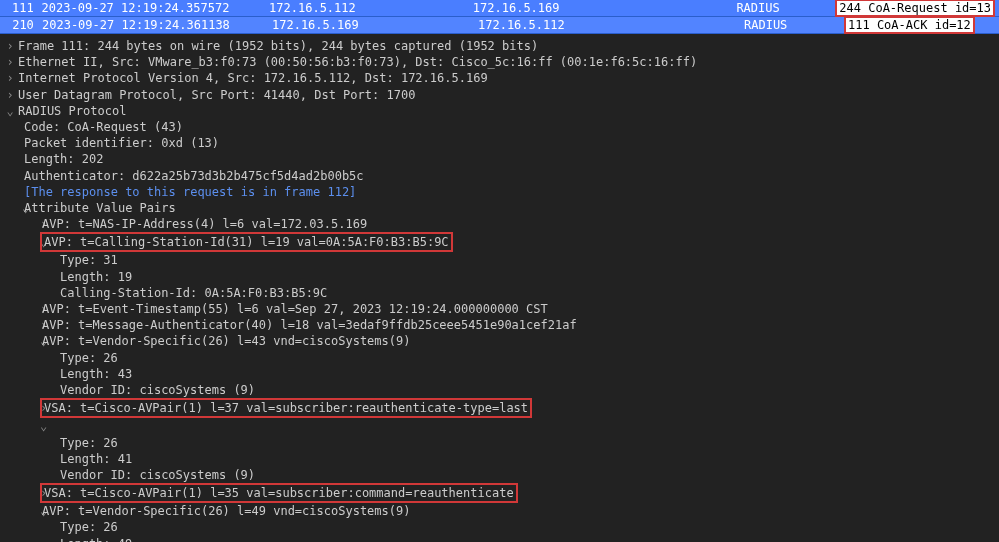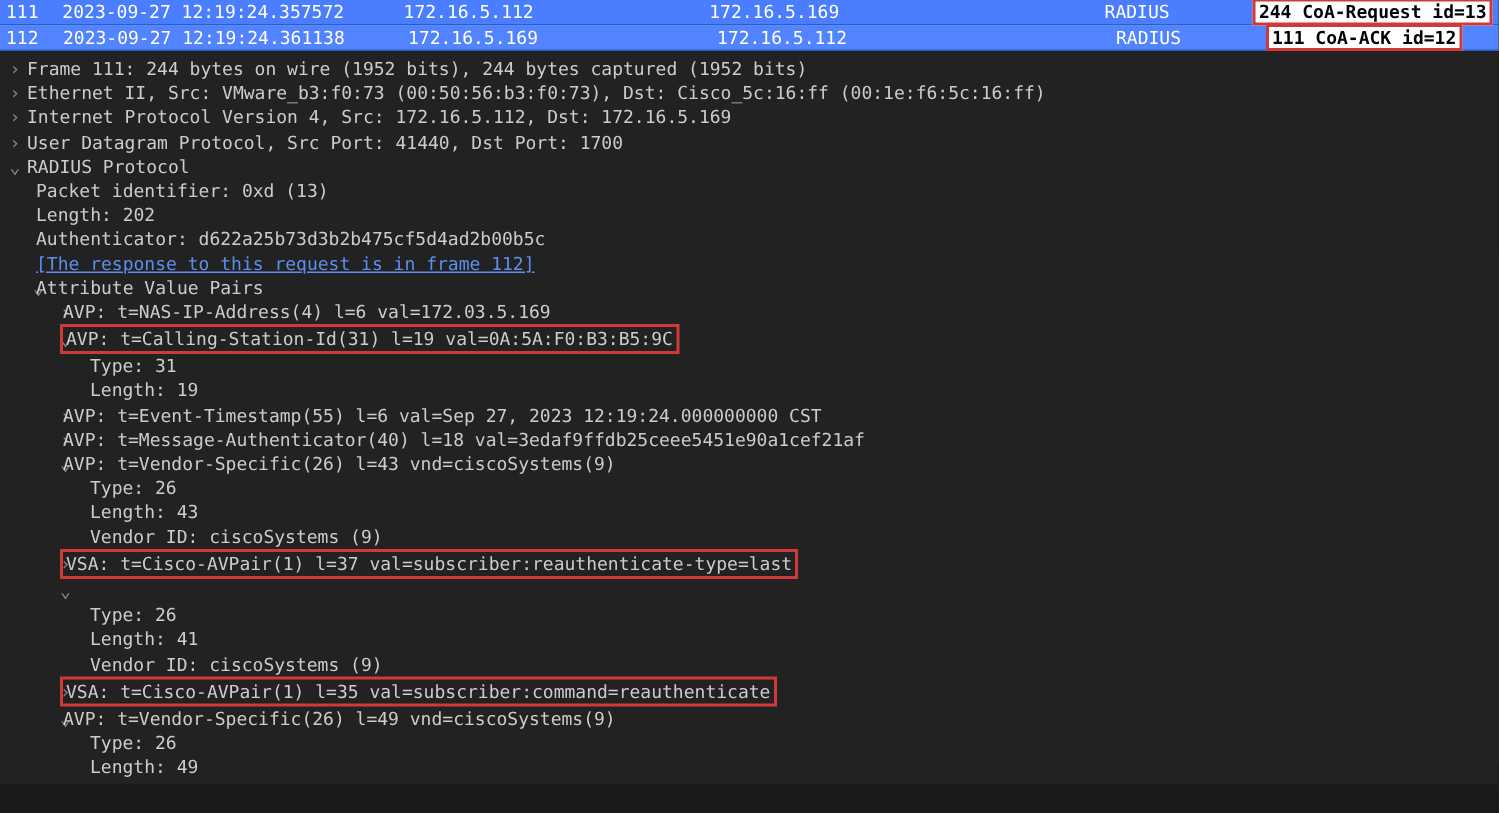--- a/index.html
+++ b/index.html
@@ -20,33 +20,32 @@
       display: flex;
       padding: 1px 4px;
       white-space: nowrap;
       background: #4a7eff;
       color: #ffffff;
       border-bottom: 1px solid #2a5ecc;
     }
     .packet-row.row2 {
       background: #5284ff;
     }
-    .col-no { width: 38px; }
+    .col-no { width: 38px; text-align: center; }
     .col-time { width: 230px; }
     .col-src { width: 206px; }
     .col-dst { width: 222px; }
     .col-proto { width: 146px; padding-left: 44px; }
     .col-info { flex: 1; }
     .info-highlight {
       background: #ffffff;
       color: #000000;
       border: 2px solid #d13838;
       padding: 0 2px;
       margin-left: -2px;
-      font-weight: bold;
     }
     .details-pane {
       background: #222222;
       color: #cccccc;
       padding: 4px 0;
       line-height: 1.35;
     }
     .tree-row {
       display: flex;
       align-items: baseline;
@@ -62,21 +61,20 @@
     }
     .toggle.empty {
       cursor: default;
     }
     .spacer-0 { padding-left: 0px; }
     .spacer-1 { padding-left: 18px; }
     .spacer-2 { padding-left: 36px; }
     .spacer-3 { padding-left: 54px; }
     .link-text {
       color: #5c8fee;
-      text-decoration: underline;
     }
     .red-box {
       border: 2px solid #d13838;
       padding: 0 2px;
       display: inline-block;
     }
     .tree-content {
       padding-left: 2px;
     }
   </style>
@@ -86,21 +84,21 @@
 <div class="packet-list">
   <div class="packet-row">
     <span class="col-no">111</span>
     <span class="col-time">2023-09-27 12:19:24.357572</span>
     <span class="col-src">172.16.5.112</span>
     <span class="col-dst">172.16.5.169</span>
     <span class="col-proto">RADIUS</span>
     <span class="col-info"><span class="info-highlight">244 CoA-Request id=13</span></span>
   </div>
   <div class="packet-row row2">
-    <span class="col-no">112</span>
+    <span class="col-no">210</span>
     <span class="col-time">2023-09-27 12:19:24.361138</span>
     <span class="col-src">172.16.5.169</span>
     <span class="col-dst">172.16.5.112</span>
     <span class="col-proto">RADIUS</span>
     <span class="col-info"><span class="info-highlight">111 CoA-ACK id=12</span></span>
   </div>
 </div>
 
 <div class="details-pane">
   <div class="tree-row">
@@ -118,20 +116,24 @@
   <div class="tree-row">
       <span class="toggle spacer-0">›</span>
       <span class="tree-content">User Datagram Protocol, Src Port: 41440, Dst Port: 1700</span>
     </div>
   <div class="tree-row">
       <span class="toggle spacer-0">⌄</span>
       <span class="tree-content">RADIUS Protocol</span>
     </div>
   <div class="tree-row">
       <span class="toggle empty spacer-1">&nbsp;</span>
+      <span class="tree-content">Code: CoA-Request (43)</span>
+    </div>
+  <div class="tree-row">
+      <span class="toggle empty spacer-1">&nbsp;</span>
       <span class="tree-content">Packet identifier: 0xd (13)</span>
     </div>
   <div class="tree-row">
       <span class="toggle empty spacer-1">&nbsp;</span>
       <span class="tree-content">Length: 202</span>
     </div>
   <div class="tree-row">
       <span class="toggle empty spacer-1">&nbsp;</span>
       <span class="tree-content">Authenticator: d622a25b73d3b2b475cf5d4ad2b00b5c</span>
     </div>
@@ -153,20 +155,24 @@
     </div>
   <div class="tree-row">
       <span class="toggle empty spacer-3">&nbsp;</span>
       <span class="tree-content">Type: 31</span>
     </div>
   <div class="tree-row">
       <span class="toggle empty spacer-3">&nbsp;</span>
       <span class="tree-content">Length: 19</span>
     </div>
   <div class="tree-row">
+      <span class="toggle empty spacer-3">&nbsp;</span>
+      <span class="tree-content">Calling-Station-Id: 0A:5A:F0:B3:B5:9C</span>
+    </div>
+  <div class="tree-row">
       <span class="toggle spacer-2">›</span>
       <span class="tree-content">AVP: t=Event-Timestamp(55) l=6 val=Sep 27, 2023 12:19:24.000000000 CST</span>
     </div>
   <div class="tree-row">
       <span class="toggle spacer-2">›</span>
       <span class="tree-content">AVP: t=Message-Authenticator(40) l=18 val=3edaf9ffdb25ceee5451e90a1cef21af</span>
     </div>
   <div class="tree-row">
       <span class="toggle spacer-2">⌄</span>
       <span class="tree-content">AVP: t=Vendor-Specific(26) l=43 vnd=ciscoSystems(9)</span>

